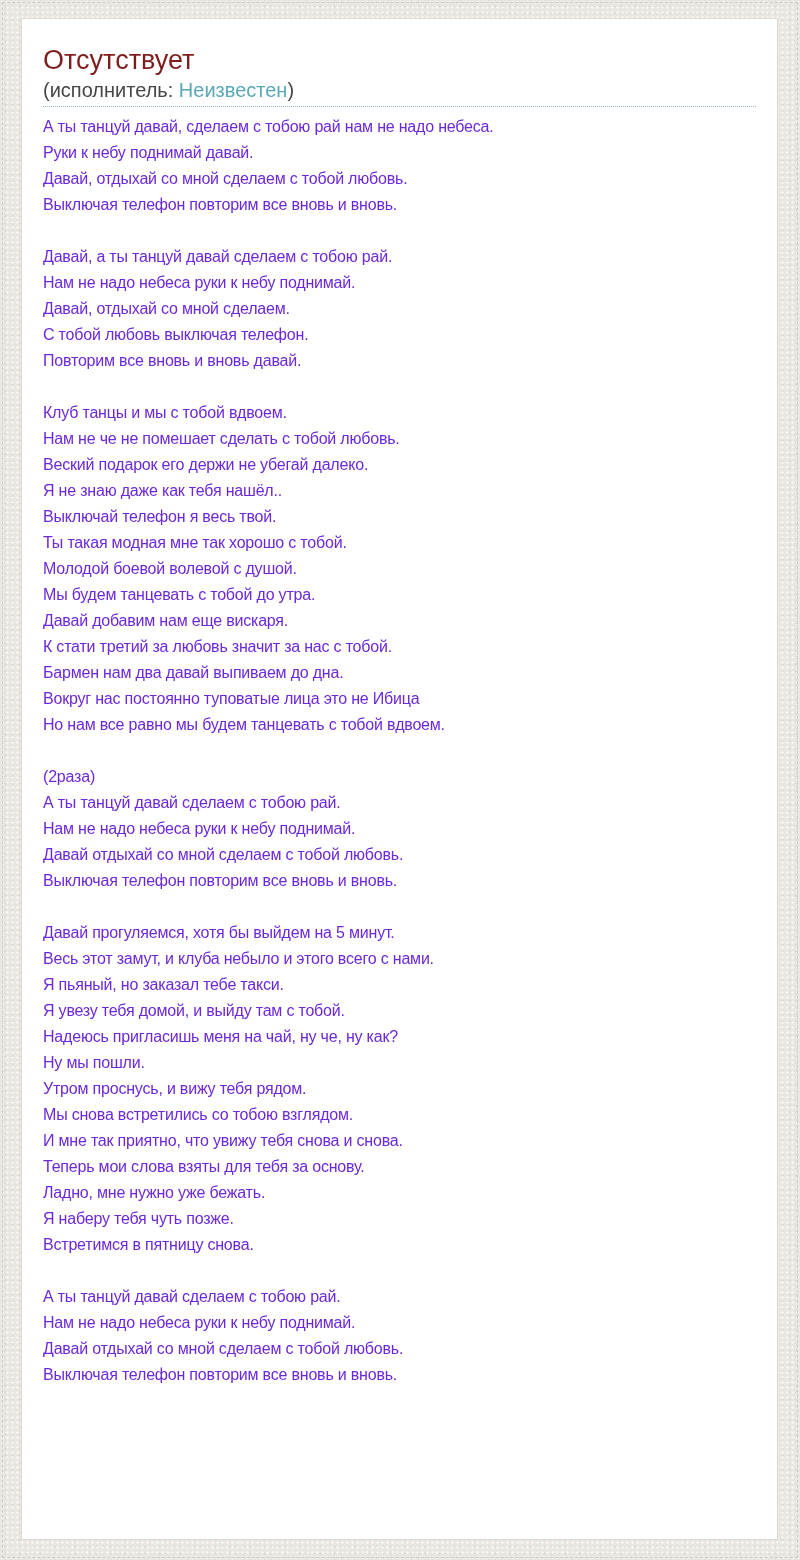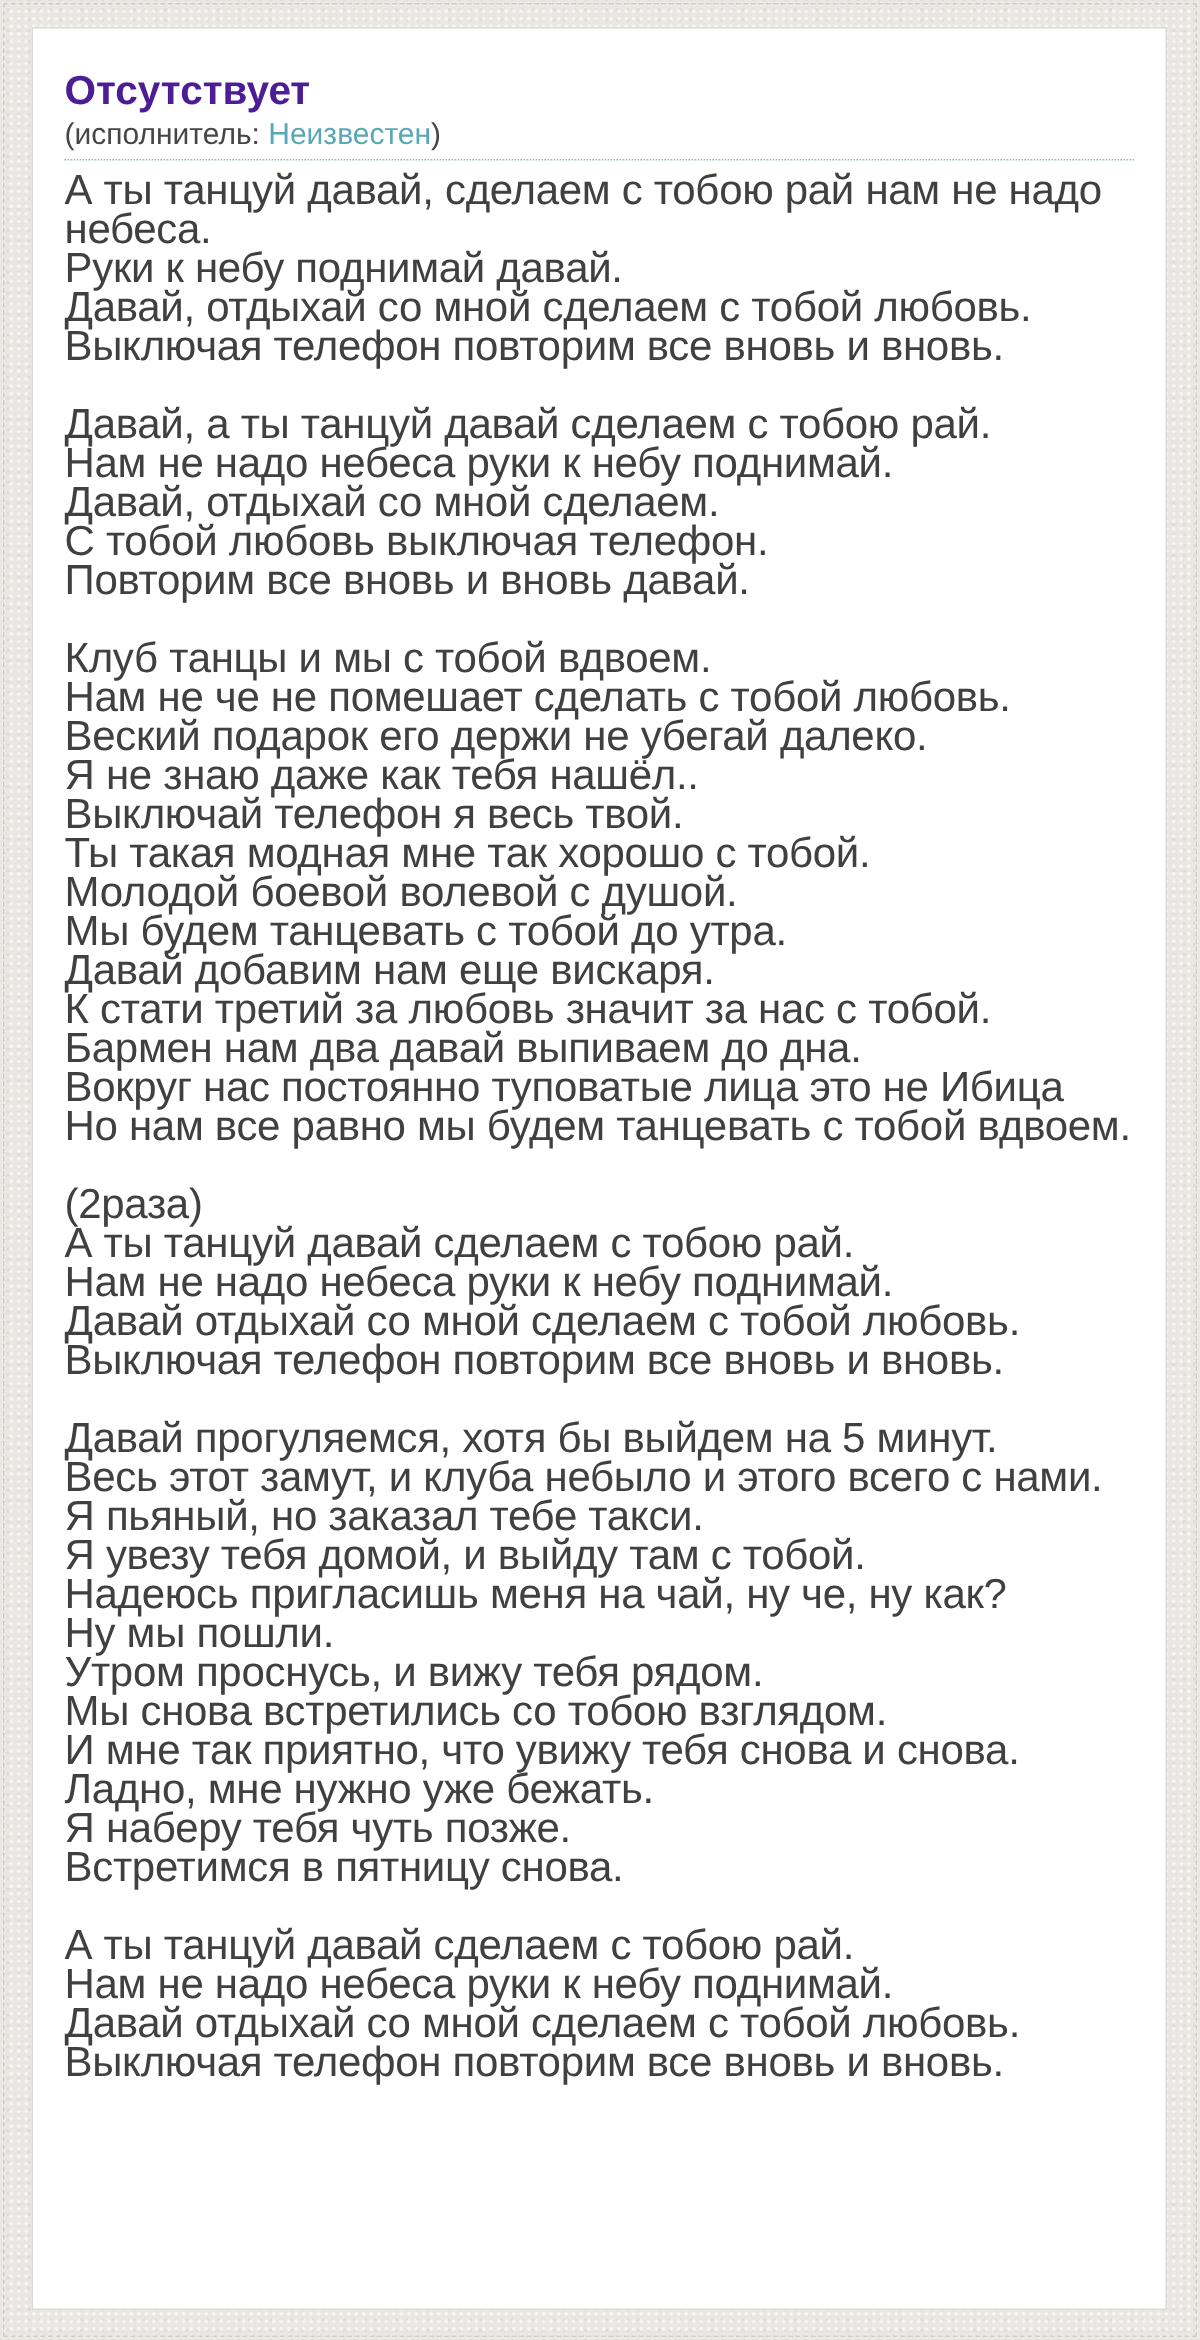--- a/index.html
+++ b/index.html
@@ -30,41 +30,41 @@
     background: #ffffff;
     border: 1px solid #dcd8d3;
     padding: 26px 21px 0 21px;
   }
   .header {
     border-bottom: 1px dotted #96b9c3;
     padding-bottom: 5px;
   }
   .title {
     font-size: 27px;
-    font-weight: 700;
-    color: #4c1d95;
+    font-weight: 400;
+    color: #7f1d1d;
     line-height: 1.15;
     margin: 0 0 3px 0;
   }
   .subtitle {
     font-size: 20px;
     color: #464646;
     line-height: 1.1;
   }
   .artist-link {
     color: #58a8b5;
     text-decoration: none;
     cursor: pointer;
   }
   .lyrics {
     margin-top: 7px;
-    font-size: 28px;
+    font-size: 16px;
     line-height: 26px;
     letter-spacing: -0.2px;
-    color: #404040;
+    color: #6d28d9;
   }
   .lyric-line {
     min-height: 26px;
     white-space: pre-wrap;
   }
 </style>
 </head>
 <body>
 
 <div class="page-border"></div>
@@ -109,20 +109,21 @@
       <div class="lyric-line"></div>
       <div class="lyric-line">Давай прогуляемся, хотя бы выйдем на 5 минут.</div>
       <div class="lyric-line">Весь этот замут, и клуба небыло и этого всего с нами.</div>
       <div class="lyric-line">Я пьяный, но заказал тебе такси.</div>
       <div class="lyric-line">Я увезу тебя домой, и выйду там с тобой.</div>
       <div class="lyric-line">Надеюсь пригласишь меня на чай, ну че, ну как?</div>
       <div class="lyric-line">Ну мы пошли.</div>
       <div class="lyric-line">Утром проснусь, и вижу тебя рядом.</div>
       <div class="lyric-line">Мы снова встретились со тобою взглядом.</div>
       <div class="lyric-line">И мне так приятно, что увижу тебя снова и снова.</div>
+      <div class="lyric-line">Теперь мои слова взяты для тебя за основу.</div>
       <div class="lyric-line">Ладно, мне нужно уже бежать.</div>
       <div class="lyric-line">Я наберу тебя чуть позже.</div>
       <div class="lyric-line">Встретимся в пятницу снова.</div>
       <div class="lyric-line"></div>
       <div class="lyric-line">А ты танцуй давай сделаем с тобою рай.</div>
       <div class="lyric-line">Нам не надо небеса руки к небу поднимай.</div>
       <div class="lyric-line">Давай отдыхай со мной сделаем с тобой любовь.</div>
       <div class="lyric-line">Выключая телефон повторим все вновь и вновь.</div>
     </div>
 </div>

